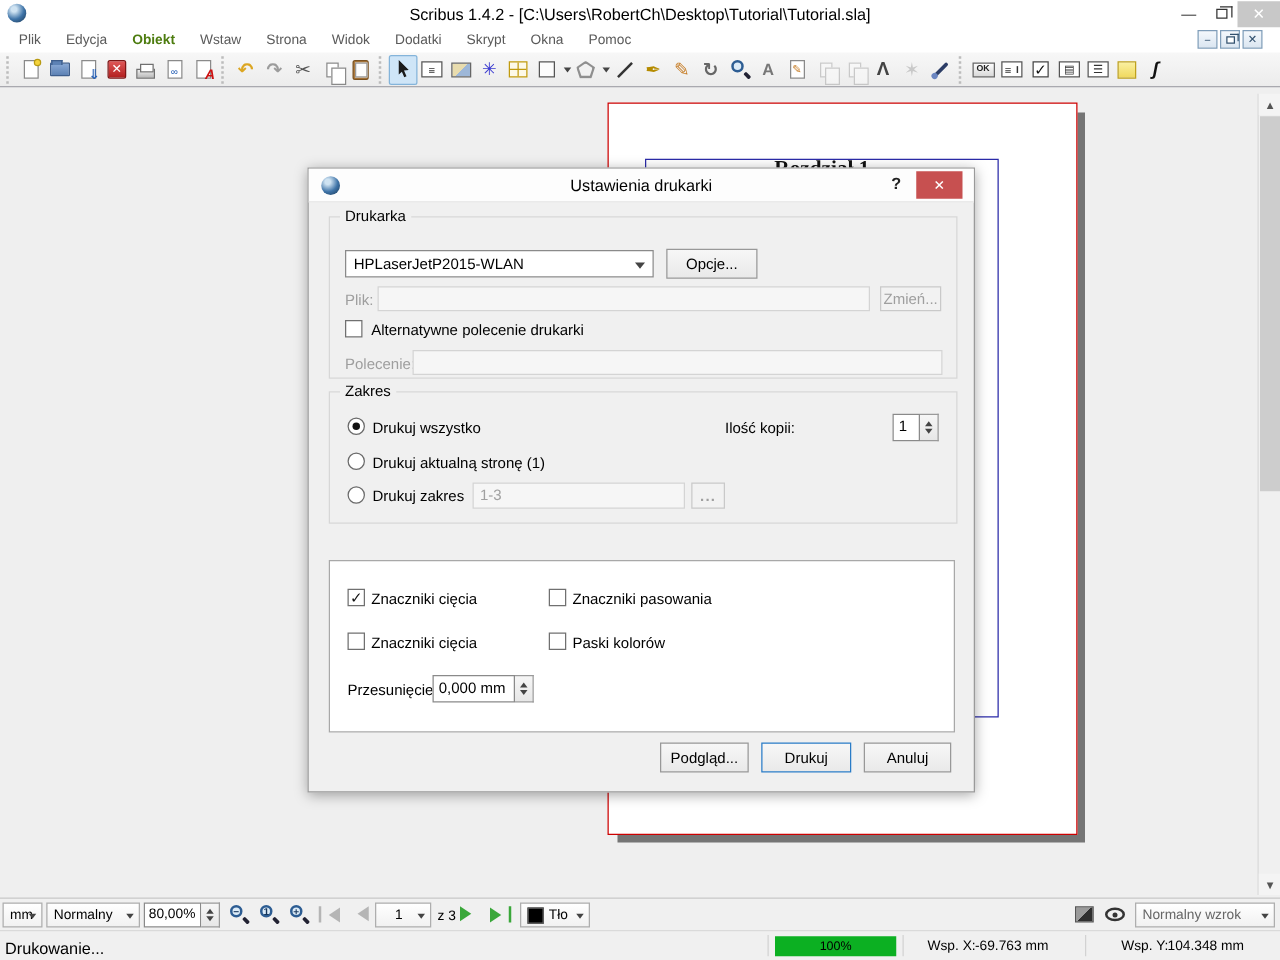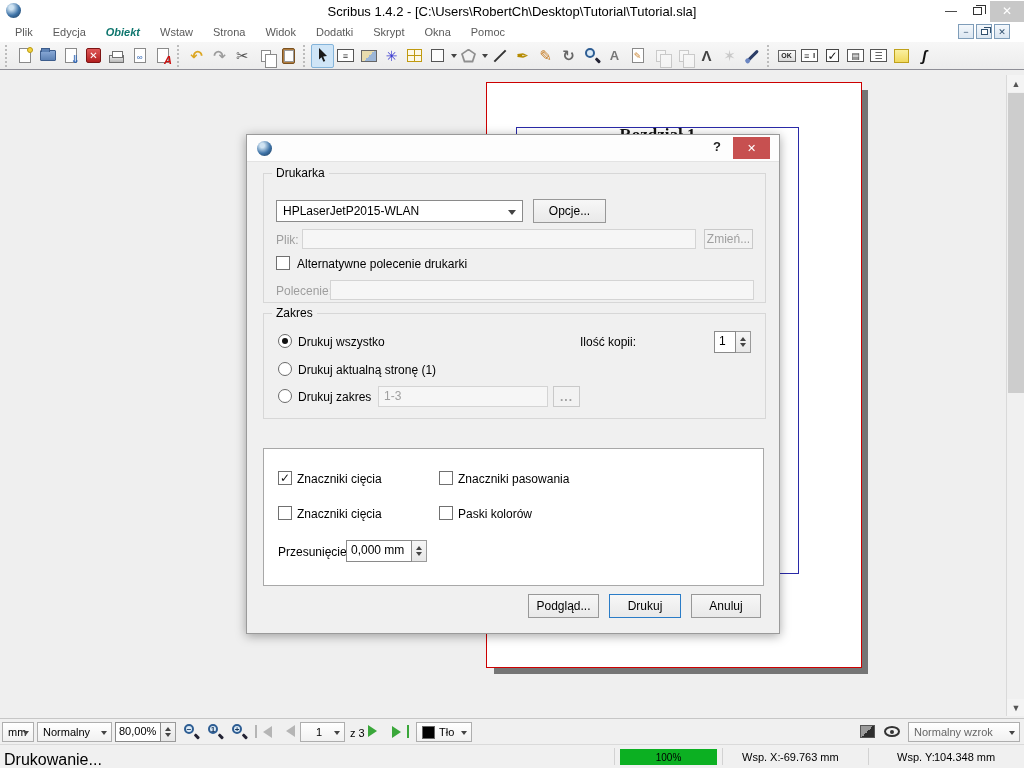--- a/index.html
+++ b/index.html
@@ -12,21 +12,21 @@
   .titlebar .title-text { width:100%; text-align:center; font-size:13px; }
   .globe { width:15px; height:15px; border-radius:50%; background:radial-gradient(circle at 35% 30%, #cfe3f2 15%, #3f74a8 55%, #16324e); display:inline-block; }
   .win-controls { position:absolute; right:0; top:0; height:22px; display:flex; align-items:center; }
   .wc-min, .wc-restore { width:26px; height:20px; display:flex; align-items:center; justify-content:center; color:#333; font-size:12px; }
   .wc-restore-glyph { width:9px; height:8px; border:1px solid #333; position:relative; background:#fff; }
   .wc-restore-glyph::before { content:""; position:absolute; left:2px; top:-3px; width:9px; height:8px; border:1px solid #333; border-bottom:none; border-left:none; }
   .wc-close { width:34px; height:21px; background:#c8c8c8; color:#fff; font-size:12px; display:flex; align-items:center; justify-content:center; }
 
   .menubar { position:absolute; left:0; top:22px; width:1024px; height:20px; background:#fff; display:flex; align-items:center; gap:2px; padding-left:6px; }
   .menu-item { padding:2px 9px; color:#5a5a5a; font-size:11px; }
-  .menu-item.emph { color:#0f766e; font-weight:bold;font-style:italic; }
+  .menu-item.emph { color:#4d7c0f; font-weight:bold; }
   .mdi-controls { position:absolute; right:14px; top:2px; display:flex; gap:2px; }
   .mdi-btn { width:16px; height:15px; border:1px solid #7f9db9; background:linear-gradient(#f4f8fc,#dbe6f1); color:#31506e; font-size:9px; display:flex; align-items:center; justify-content:center; }
   .mdi-restore-glyph { width:7px; height:6px; border:1px solid #31506e; position:relative; background:#fff; }
   .mdi-restore-glyph::before { content:""; position:absolute; left:2px; top:-3px; width:6px; height:5px; border:1px solid #31506e; border-bottom:none; border-left:none; }
 
   
   .toolbar { position:absolute; left:0; top:42px; width:1024px; height:28px; background:linear-gradient(#f7f7f7,#ececec); display:flex; align-items:center; padding-left:2px; border-bottom:1px solid #8e8e96; }
   .tb-sep { width:5px; height:22px; margin:0 3px; border-left:2px dotted #bcbcbc; }
   .ic { width:23px; height:24px; display:inline-flex; align-items:center; justify-content:center; position:relative; font-size:15px; color:#555; flex:none; }
   .ic.sel { background:#cfe5f7; border:1px solid #84b4da; border-radius:2px; }
@@ -290,20 +290,21 @@
   <div class="vscroll">
     <div class="vs-btn">▲</div>
     <div class="vs-thumb"></div>
     <div class="vs-btn vs-down">▼</div>
   </div>
 </div>
 
 <div class="dialog">
   <div class="dlg-title">
     <span class="globe"></span>
+    <span class="dlg-title-text">Ustawienia drukarki</span>
     <span class="dlg-help">?</span>
     <span class="dlg-close">✕</span>
   </div>
 
   <div class="gb" style="left:16px;top:38px;width:503px;height:130px;">
     <span class="gb-label">Drukarka</span>
     <div class="combo" style="position:absolute;left:12px;top:26px;width:247px;height:22px;">
       <span>HPLaserJetP2015-WLAN</span>
         <span class="ca"></span>
     </div>
@@ -412,21 +413,21 @@
     </div>
   <span class="iqual" style="position:absolute;left:860px;top:6px;"></span>
   <span class="eye" style="position:absolute;left:884px;top:7px;"></span>
   <div class="bb-combo" style="left:908px;width:112px;color:#666;">
       <span>Normalny wzrok</span>
       <span class="ca"></span>
     </div>
 </div>
 
 <div class="statusbar">
-  <span class="lbl" style="left:4px;top:6px;font-size:16px;">Drukowanie...</span>
+  <span class="lbl" style="left:4px;top:6px;font-size:13px;">Drukowanie...</span>
   <span class="sb-sep" style="left:614px;"></span>
   <div class="progress">100%</div>
   <span class="sb-sep" style="left:722px;"></span>
   <span class="lbl" style="left:742px;top:6px;font-size:11px;">Wsp. X:</span>
   <span class="lbl" style="left:780px;top:6px;font-size:11px;">-69.763 mm</span>
   <span class="sb-sep" style="left:868px;"></span>
   <span class="lbl" style="left:897px;top:6px;font-size:11px;">Wsp. Y:</span>
   <span class="lbl" style="left:934px;top:6px;font-size:11px;">104.348 mm</span>
 </div>
 

